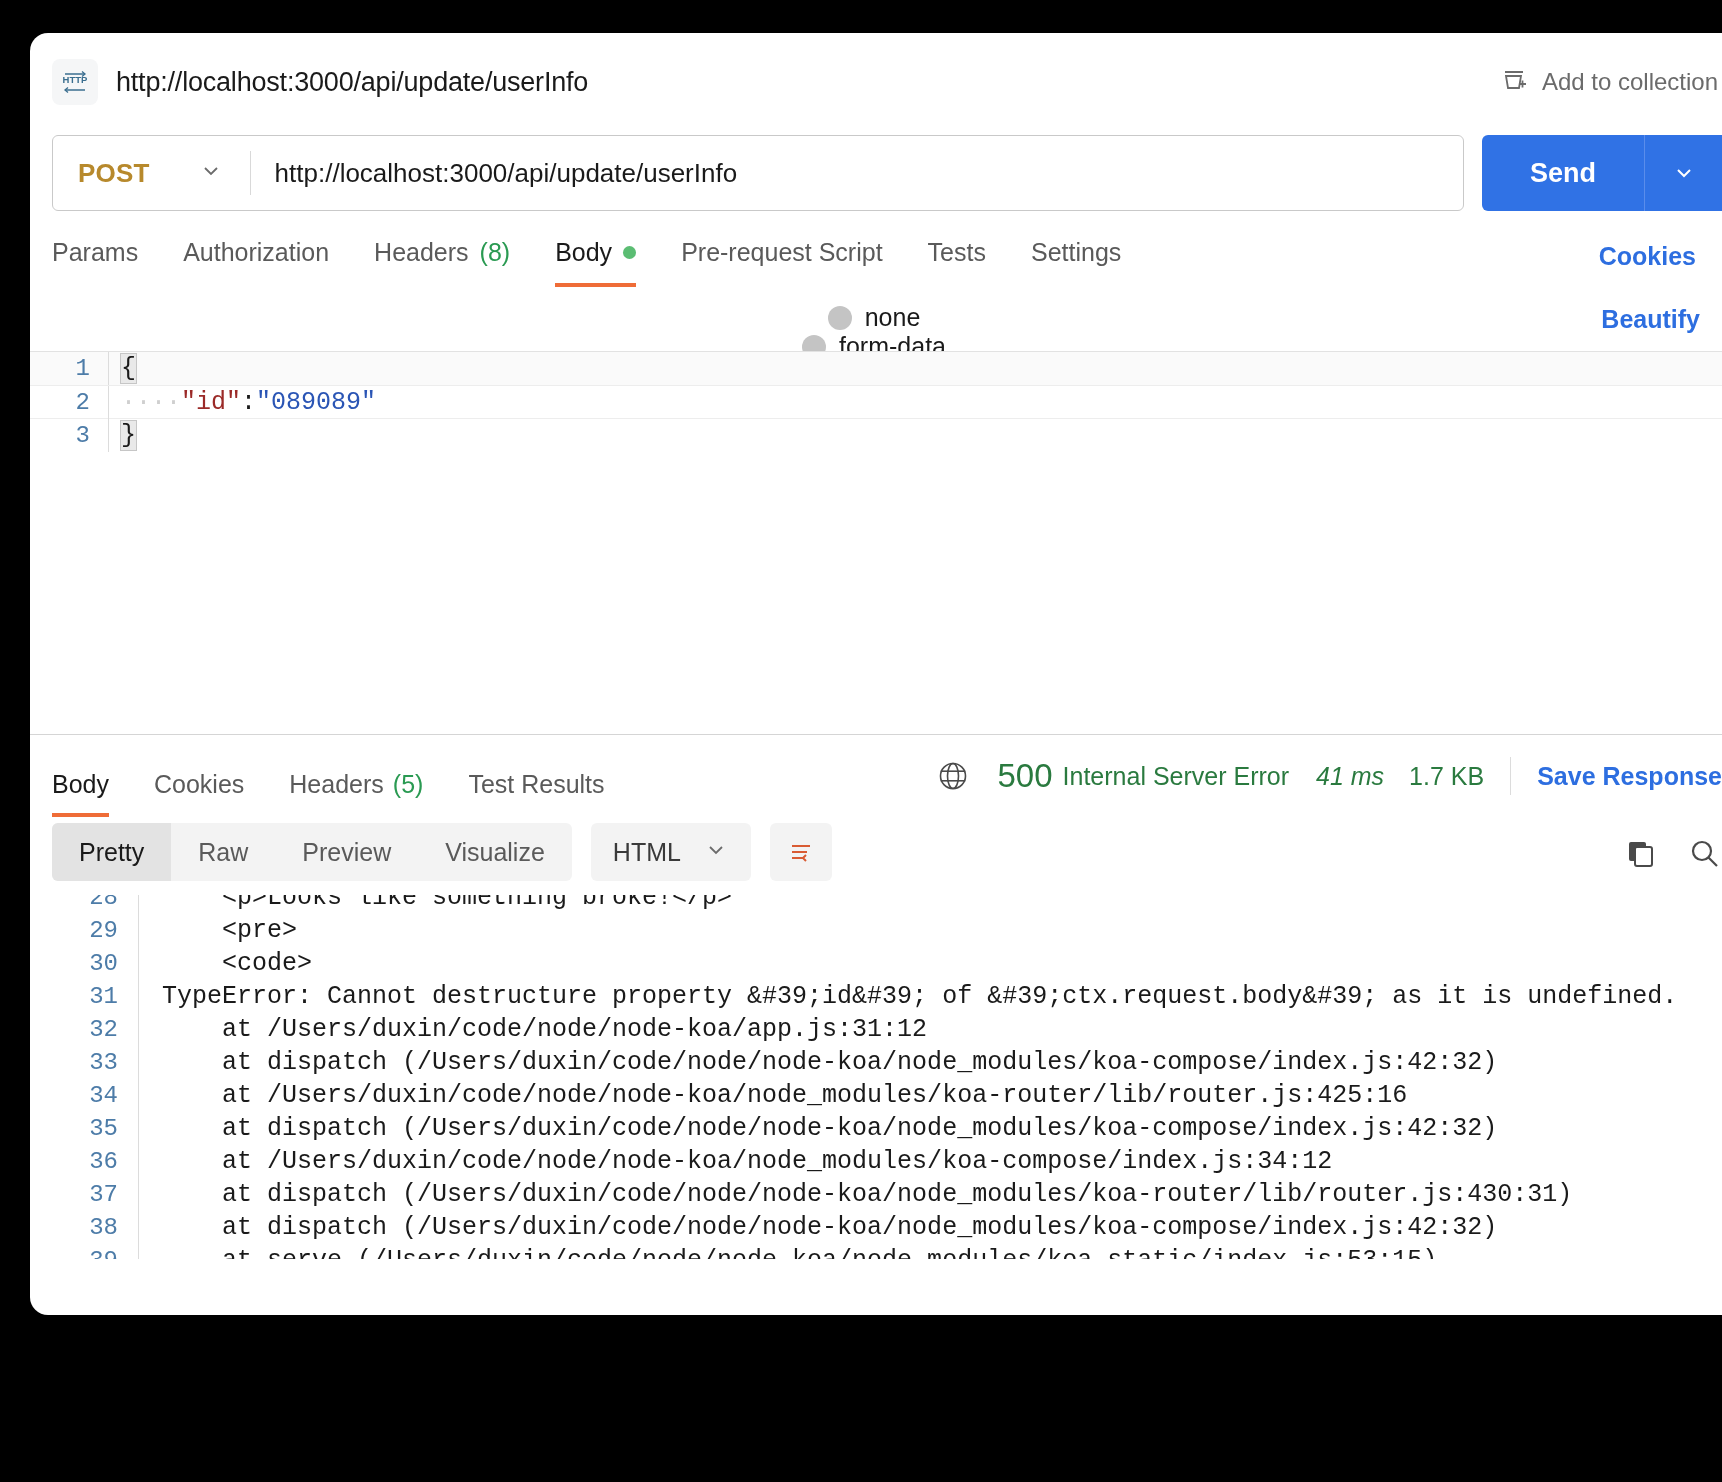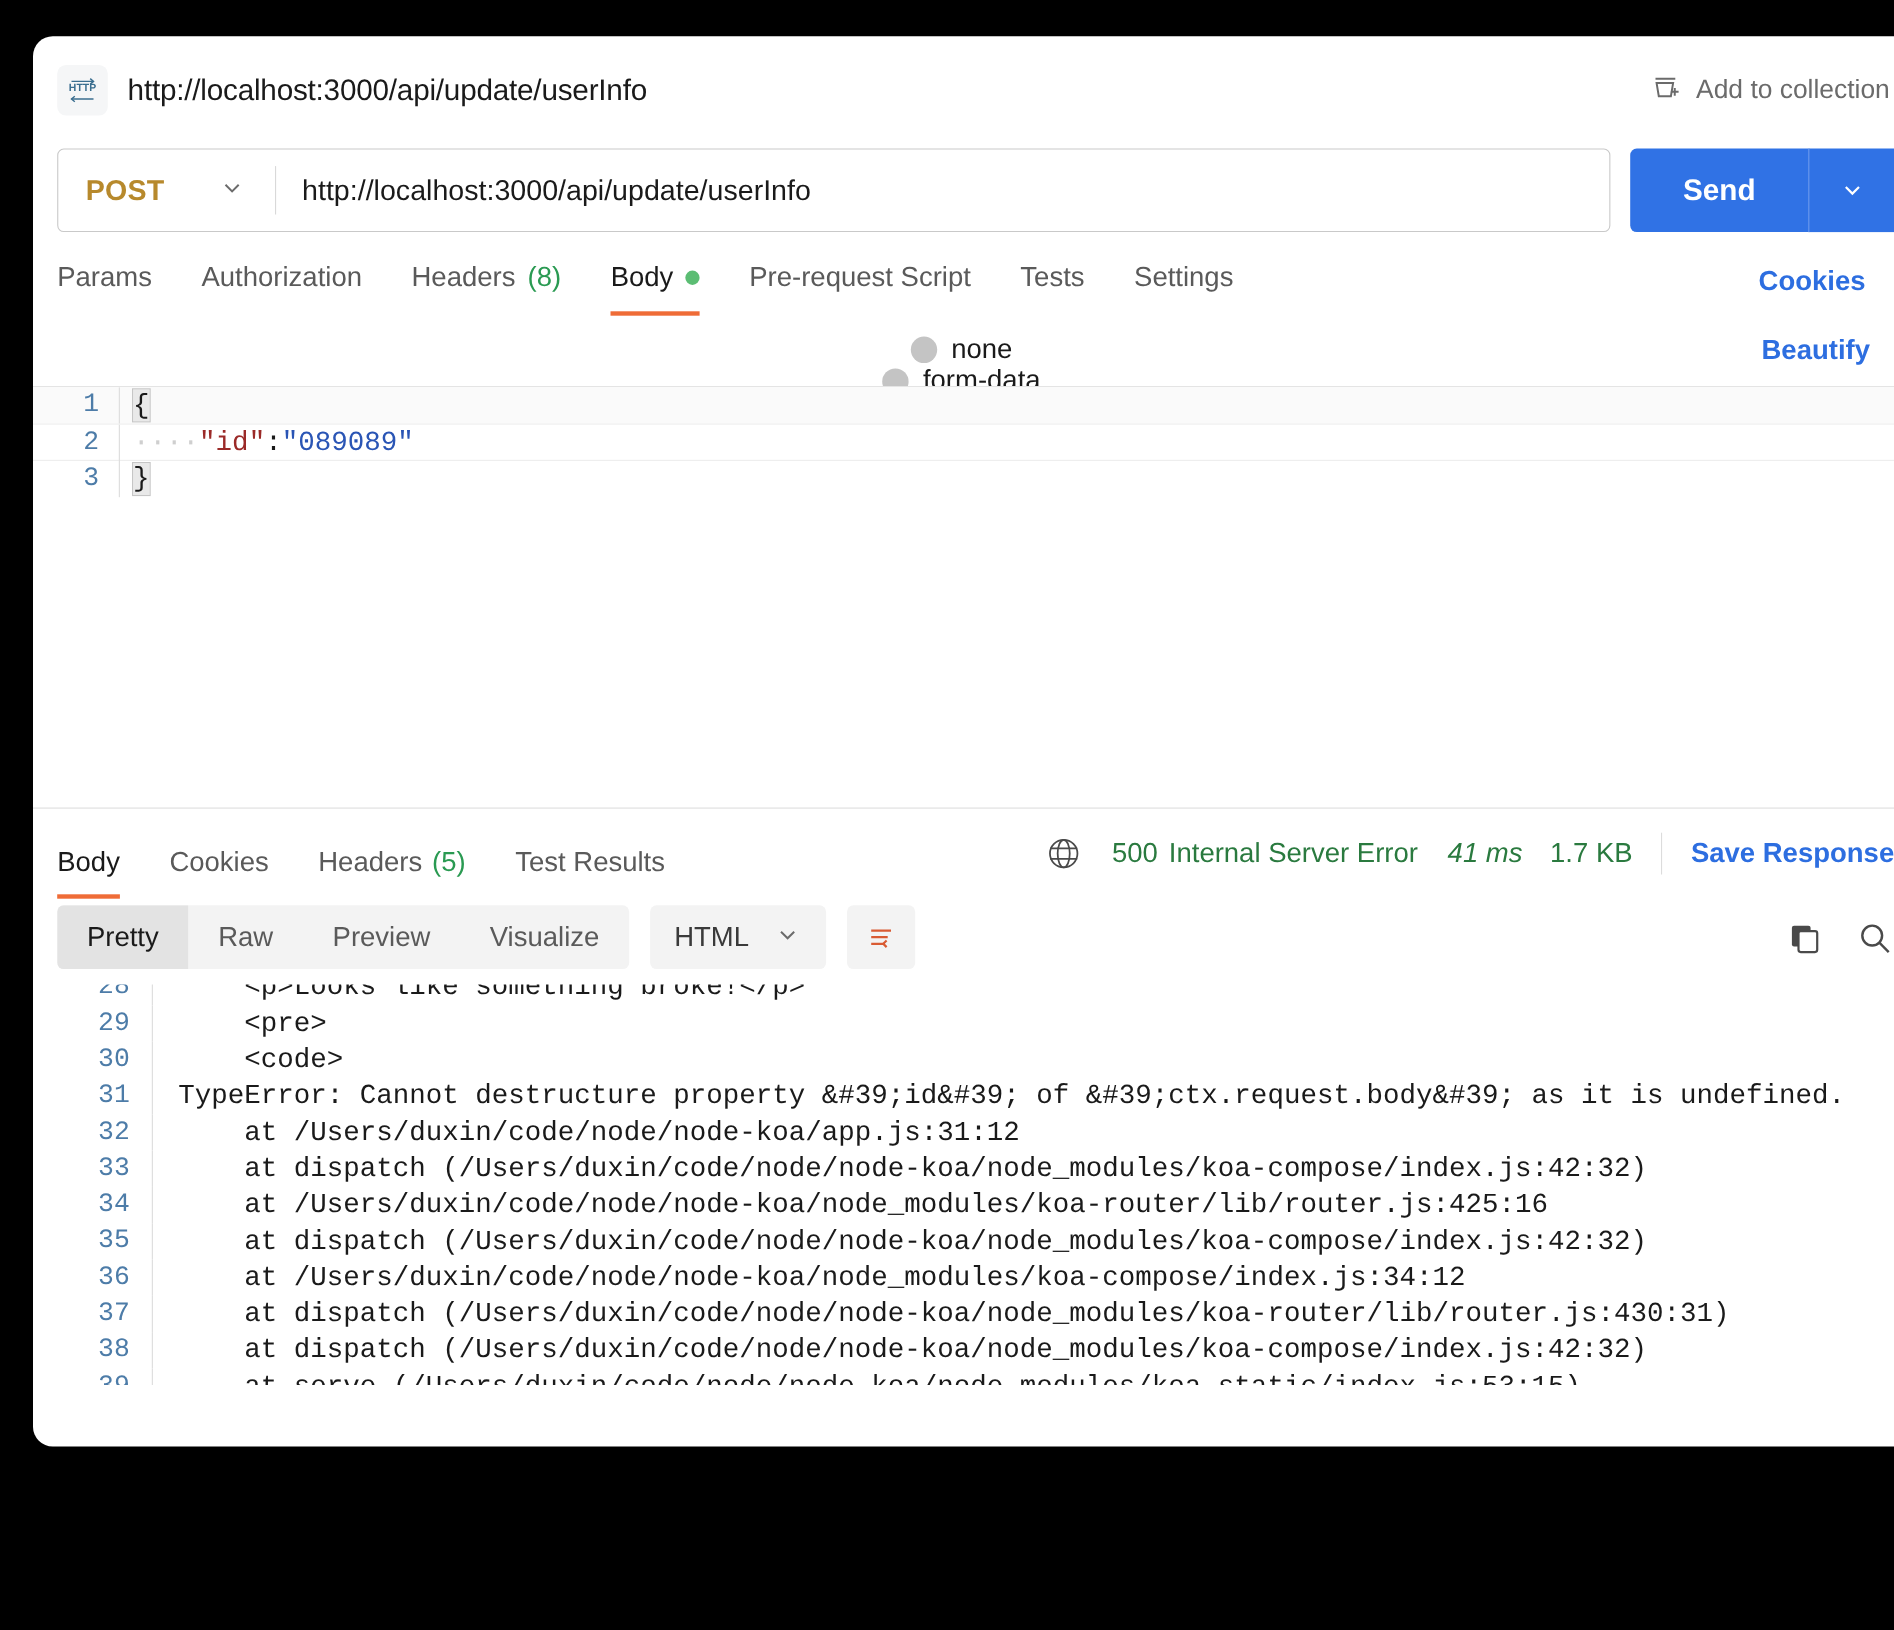--- a/index.html
+++ b/index.html
@@ -230,21 +230,21 @@
   }
   .resp-tab.active { color: #1a1a1a; border-bottom-color: #ef6c37; }
   .resp-tab .count { color: #2a9a52; }
   .resp-status {
     position: absolute; right: 0px; top: 50%;
     transform: translateY(-50%);
     display: flex; align-items: center; gap: 0px;
     white-space: nowrap;
   }
   .globe-ico { margin-right: 27px; display:flex; }
-  .status-code { font-size: 25px; color: #2a7a3f; margin-right: 10px; }
+  .status-code { font-size: 33px; color: #2a7a3f; margin-right: 10px; }
   .status-text { font-size: 25px; color: #2a7a3f; margin-right: 27px; }
   .status-time { font-size: 25px; color: #2a7a3f; margin-right: 25px; font-style: italic; }
   .status-size { font-size: 25px; color: #2a7a3f; margin-right: 26px; }
   .vsep { width: 1px; height: 38px; background: #dcdcdc; margin-right: 26px; }
   .save-resp { font-size: 25px; color: #2d6ee0; font-weight: 700; cursor: pointer; }
 
   
   .resp-toolbar {
     display: flex; align-items: center;
     padding: 10px 16px 18px 22px;

